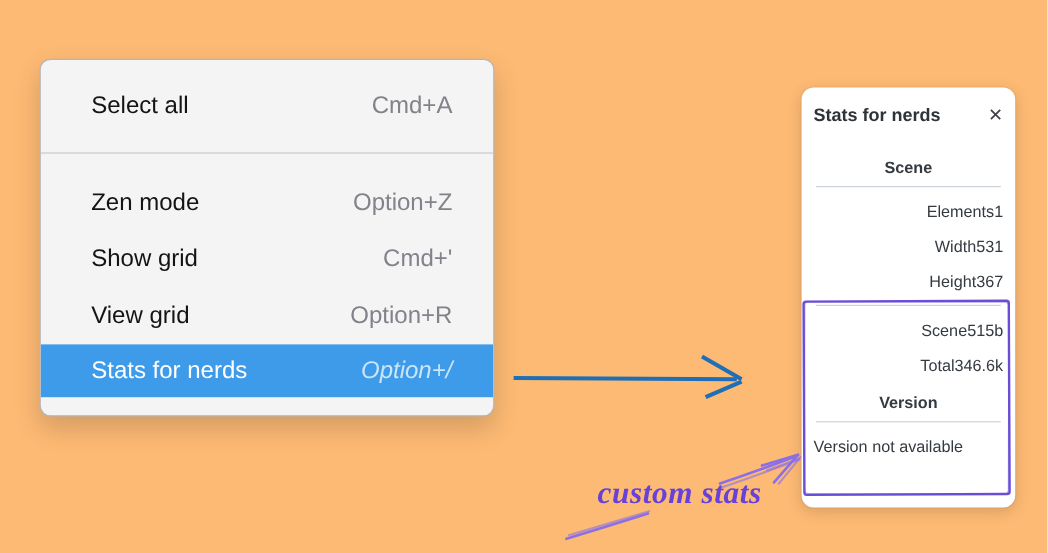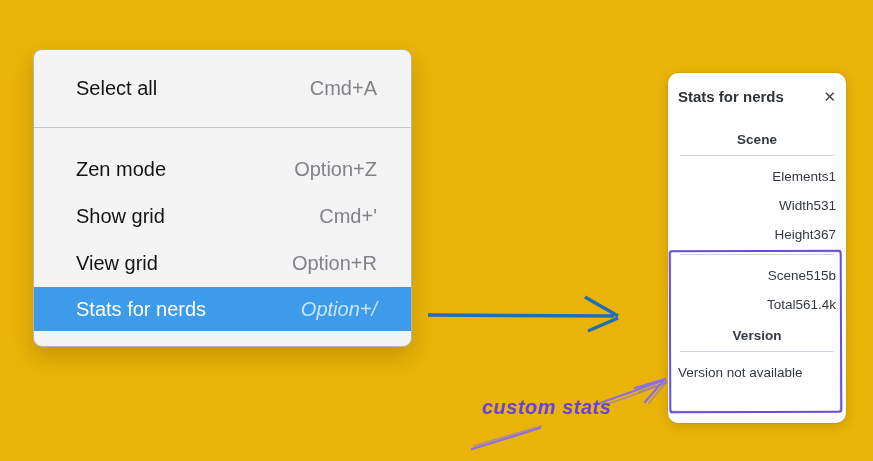--- a/index.html
+++ b/index.html
@@ -1,17 +1,17 @@
 <!DOCTYPE html>
 <html style="--menu_highlight: #3d9be9; --menu_highlight_shortcut: #c9e5fb; --blue_arrow: #1e6fb5; --purple_dark: #6741d9; --purple_light: #8b6fe6; --purple_box: #6a4ed6;"><head>
 <meta charset="utf-8">
 <style>
   html,body{margin:0;padding:0;background:#ffffff;}
   .stage{
-    position:relative;width:873px;height:461px;overflow:hidden;background:#eab308;
+    position:relative;width:873px;height:461px;overflow:hidden;background:#fdba74;
     font-family:"Liberation Sans",sans-serif;
   }
 
   
   .menu{
     position:absolute;left:33px;top:49px;width:379px;box-sizing:border-box;
     background:#f4f4f5;border:1px solid #b4b6ba;border-radius:9px;
     box-shadow:0 10px 22px rgba(0,0,0,.16);
     overflow:hidden;
   }
@@ -59,23 +59,23 @@
   .purple-rect::after{
     content:"";position:absolute;inset:-1px;border:1px solid var(--purple_box,#6a4ed6);
     opacity:.45;border-radius:4px;transform:rotate(0.4deg);
   }
 
   
   .purple-arrow{position:absolute;left:440px;top:360px;pointer-events:none;}
   .purple-arrow path{stroke:var(--purple_light,#8b6fe6);stroke-width:2.2;fill:none;stroke-linecap:round;}
   .purple-arrow path.echo{opacity:.6;stroke-width:1.8;}
   .custom-stats-text{
-    position:absolute;left:482px;top:396px;width:160px;
-    font-family:Liberation Sans, sans-serif;
-    font-style:italic;font-weight:600;font-size:20px;letter-spacing:.5px;
+    position:absolute;left:498px;top:396px;width:160px;
+    font-family:Liberation Serif, serif;
+    font-style:italic;font-weight:600;font-size:26px;letter-spacing:.5px;
     color:var(--purple_dark,#6741d9);white-space:nowrap;
   }
 </style>
 </head>
 <body>
 
 <div class="stage">
 
   <div class="menu">
     <div class="menu-item first">
@@ -133,21 +133,21 @@
     </div>
 
     <div>
       <div class="sec-rule"></div>
       <div class="stat-row">
         <span>Scene</span>
         <span>515b</span>
       </div>
       <div class="stat-row">
         <span>Total</span>
-        <span>561.4k</span>
+        <span>346.6k</span>
       </div>
     </div>
 
     <div>
       <div class="sec-head version">Version</div>
       <div class="sec-rule"></div>
       <div class="version-note">Version not available</div>
     </div>
   </div>
 

